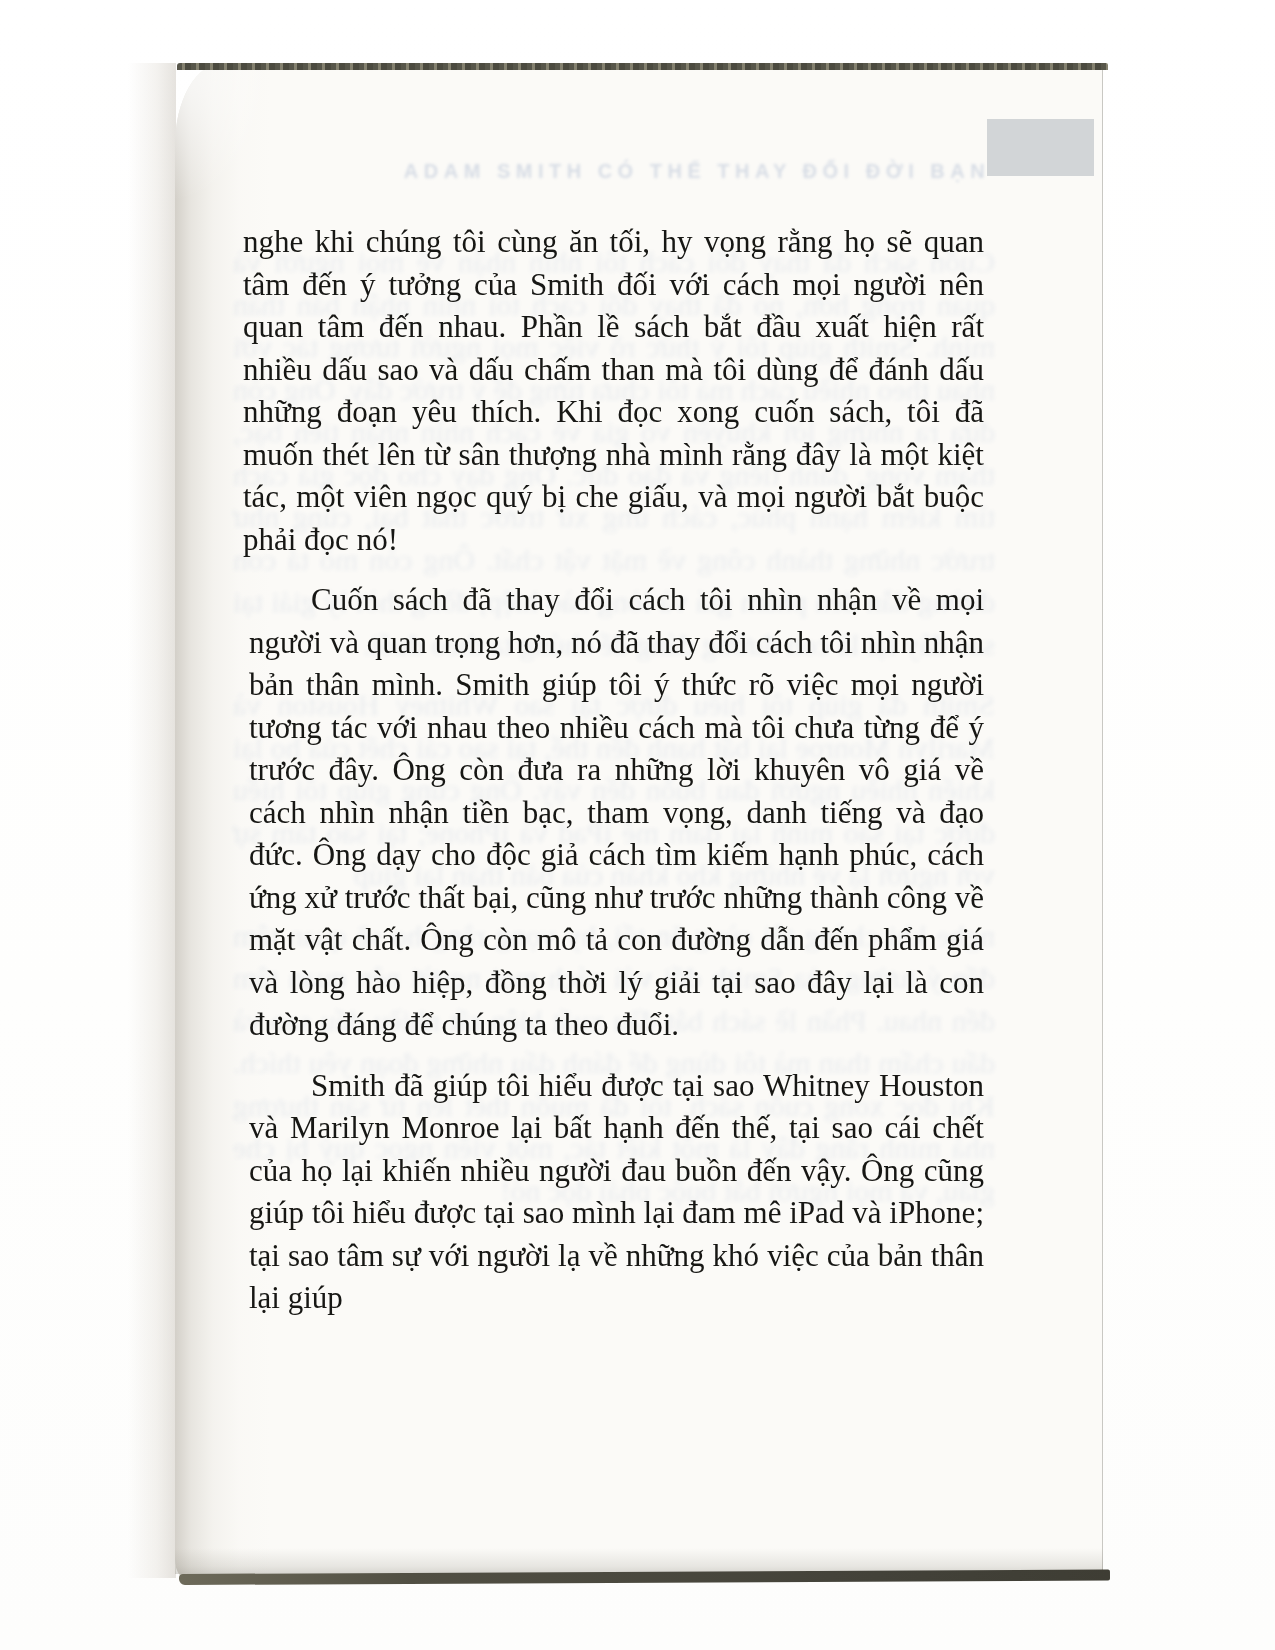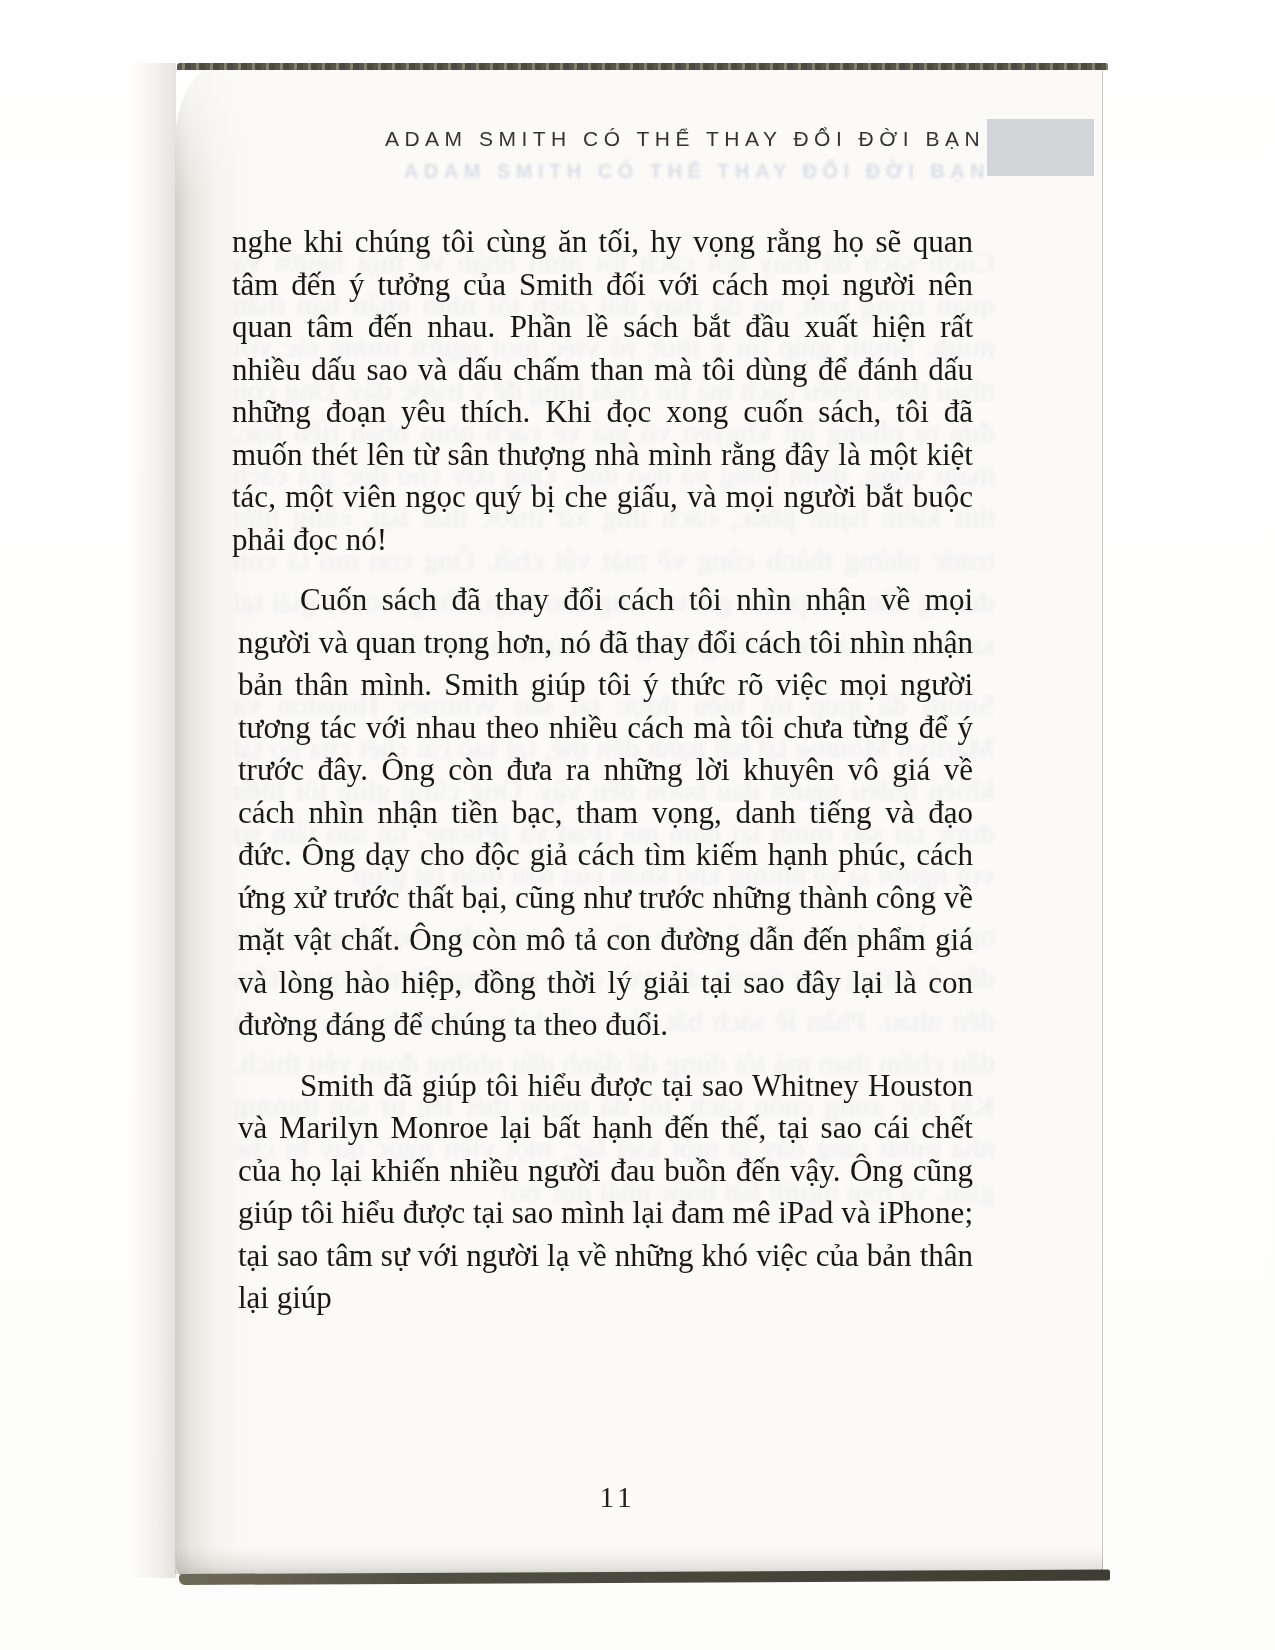--- a/index.html
+++ b/index.html
@@ -65,21 +65,21 @@
     font-family:"Liberation Sans","DejaVu Sans",sans-serif;
     font-size:20px;line-height:24px;letter-spacing:5.5px;
     color:#5a76a8;opacity:.22;filter:blur(1.6px);
     font-weight:600;white-space:nowrap;
   }
   .highlight-tab{
     position:absolute;left:812px;top:56px;width:107px;height:57px;
     background:#d2d5d7;
   }
   .body-copy{
-    position:absolute;left:57px;top:158px;width:741px;
+    position:absolute;left:68px;top:158px;width:741px;
     font-size:31px;line-height:42.5px;text-align:justify;
     color:#171714;
   }
   .body-copy p{margin:0;}
   .body-copy p + p{margin-top:18px;margin-left:6px;}
   .body-copy p.indent{text-indent:62px;}
   
   .ghost-copy{
     position:absolute;left:58px;top:178px;width:762px;height:1285px;overflow:hidden;
     font-size:30px;line-height:42.5px;text-align:justify;
@@ -98,34 +98,32 @@
 
 <div class="stage">
   <div class="outer-left-shade"></div>
 
   <div class="page">
     <div class="gutter-shadow"></div>
     <div class="corner-light"></div>
     <div class="top-edge"></div>
 
     <div class="running-head-ghost">ADAM SMITH CÓ THỂ THAY ĐỔI ĐỜI BẠN</div>
-    <div class="running-head">ADAM SMITH CÓ THỂ THAY ĐỔI ĐỜI BẠN</div>
 
     <div class="highlight-tab"></div>
 
     <div class="ghost-copy">
       <p>Cuốn sách đã thay đổi cách tôi nhìn nhận về mọi người và quan trọng hơn, nó đã thay đổi cách tôi nhìn nhận bản thân mình. Smith giúp tôi ý thức rõ việc mọi người tương tác với nhau theo nhiều cách mà tôi chưa từng để ý trước đây. Ông còn đưa ra những lời khuyên vô giá về cách nhìn nhận tiền bạc, tham vọng, danh tiếng và đạo đức. Ông dạy cho độc giả cách tìm kiếm hạnh phúc, cách ứng xử trước thất bại, cũng như trước những thành công về mặt vật chất. Ông còn mô tả con đường dẫn đến phẩm giá và lòng hào hiệp, đồng thời lý giải tại sao đây lại là con đường đáng để chúng ta theo đuổi.</p>
       <p>Smith đã giúp tôi hiểu được tại sao Whitney Houston và Marilyn Monroe lại bất hạnh đến thế, tại sao cái chết của họ lại khiến nhiều người đau buồn đến vậy. Ông cũng giúp tôi hiểu được tại sao mình lại đam mê iPad và iPhone; tại sao tâm sự với người lạ về những khó khăn của bản thân lại giúp</p>
       <p>nghe khi chúng tôi cùng ăn tối, hy vọng rằng họ sẽ quan tâm đến ý tưởng của Smith đối với cách mọi người nên quan tâm đến nhau. Phần lề sách bắt đầu xuất hiện rất nhiều dấu sao và dấu chấm than mà tôi dùng để đánh dấu những đoạn yêu thích. Khi đọc xong cuốn sách, tôi đã muốn thét lên từ sân thượng nhà mình rằng đây là một kiệt tác, một viên ngọc quý bị che giấu, và mọi người bắt buộc phải đọc nó!</p>
     </div>
 
     <div class="body-copy">
       <p>nghe khi chúng tôi cùng ăn tối, hy vọng rằng họ sẽ quan tâm đến ý tưởng của Smith đối với cách mọi người nên quan tâm đến nhau. Phần lề sách bắt đầu xuất hiện rất nhiều dấu sao và dấu chấm than mà tôi dùng để đánh dấu những đoạn yêu thích. Khi đọc xong cuốn sách, tôi đã muốn thét lên từ sân thượng nhà mình rằng đây là một kiệt tác, một viên ngọc quý bị che giấu, và mọi người bắt buộc phải đọc nó!</p>
       <p class="indent">Cuốn sách đã thay đổi cách tôi nhìn nhận về mọi người và quan trọng hơn, nó đã thay đổi cách tôi nhìn nhận bản thân mình. Smith giúp tôi ý thức rõ việc mọi người tương tác với nhau theo nhiều cách mà tôi chưa từng để ý trước đây. Ông còn đưa ra những lời khuyên vô giá về cách nhìn nhận tiền bạc, tham vọng, danh tiếng và đạo đức. Ông dạy cho độc giả cách tìm kiếm hạnh phúc, cách ứng xử trước thất bại, cũng như trước những thành công về mặt vật chất. Ông còn mô tả con đường dẫn đến phẩm giá và lòng hào hiệp, đồng thời lý giải tại sao đây lại là con đường đáng để chúng ta theo đuổi.</p>
       <p class="indent">Smith đã giúp tôi hiểu được tại sao Whitney Houston và Marilyn Monroe lại bất hạnh đến thế, tại sao cái chết của họ lại khiến nhiều người đau buồn đến vậy. Ông cũng giúp tôi hiểu được tại sao mình lại đam mê iPad và iPhone; tại sao tâm sự với người lạ về những khó việc của bản thân lại giúp</p>
     </div>
 
-    <div class="folio">11</div>
 
     <div class="bottom-soft"></div>
     <div class="bottom-edge"></div>
   </div>
 </div>
 
 </body></html>

